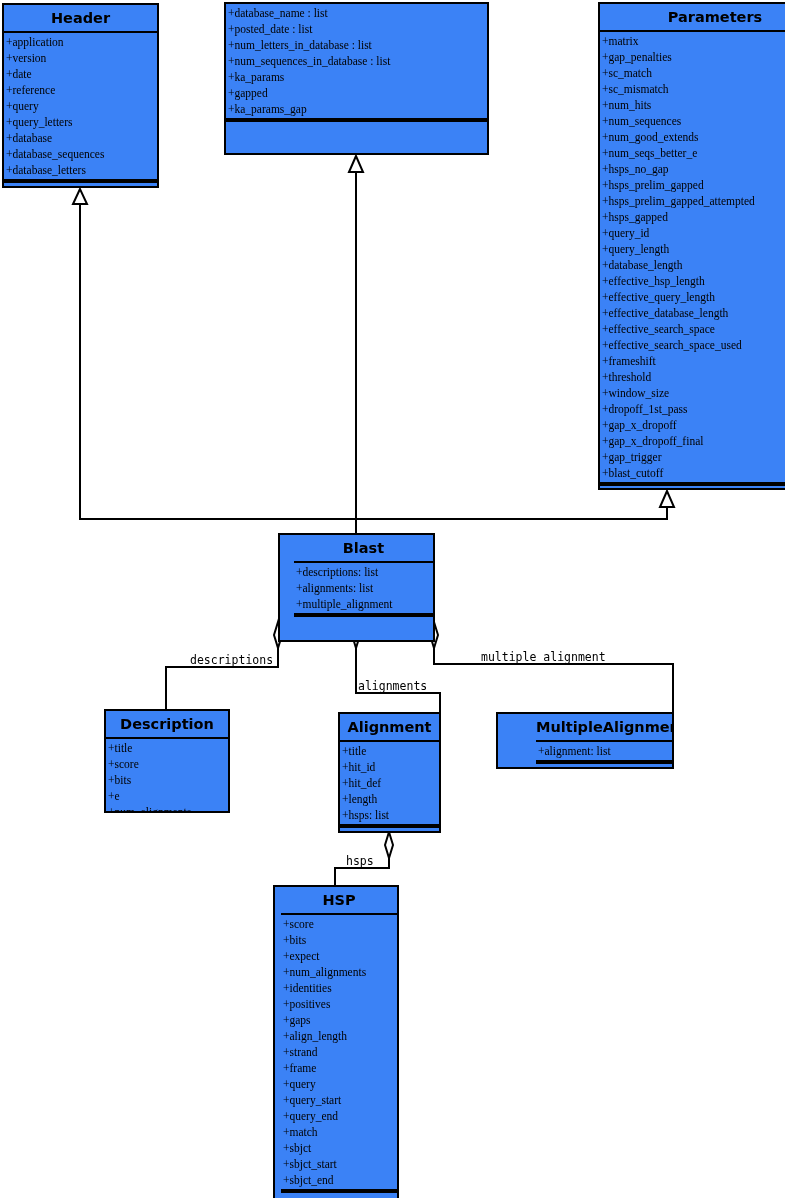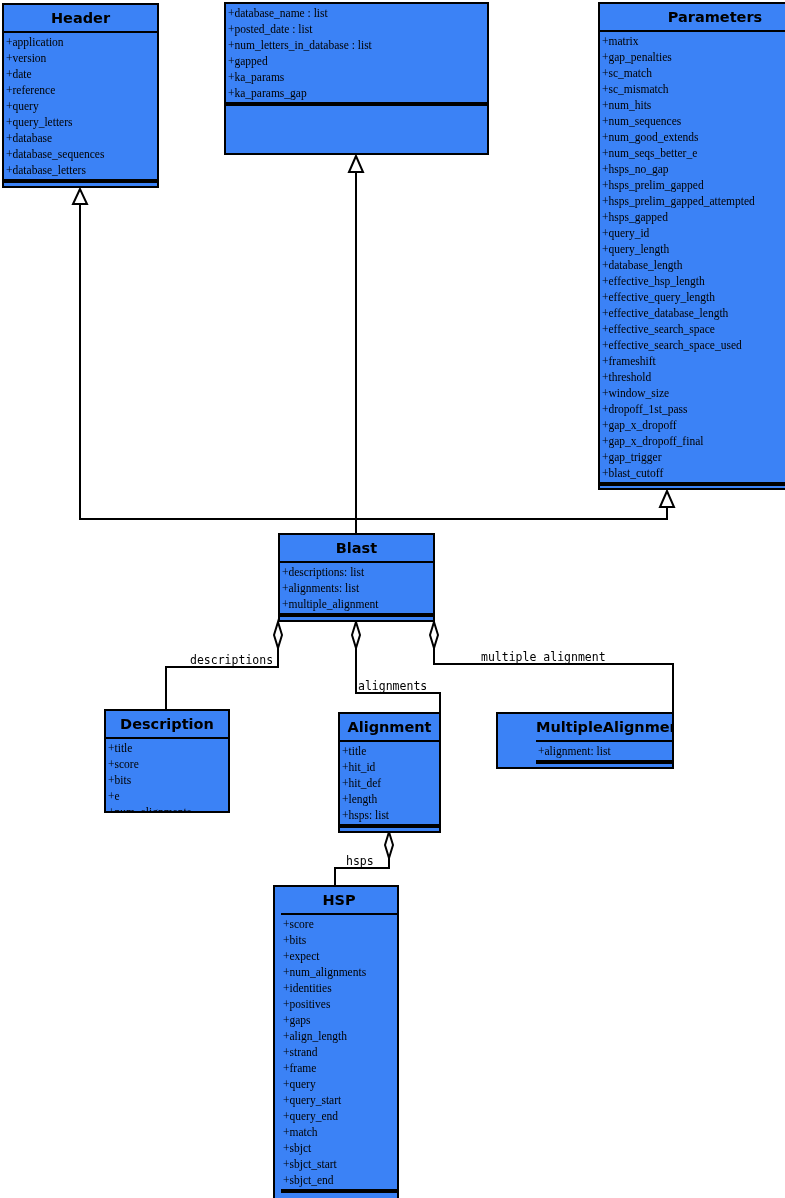--- a/index.html
+++ b/index.html
@@ -96,22 +96,23 @@
     <div>+database_letters</div>
   </div>
   <div class="ops"></div>
 </div>
 
 <div class="cls" style="left:224px; top:2px; width:265px; height:153px;">
   <div class="attrs">
     <div>+database_name : list</div>
     <div>+posted_date : list</div>
     <div>+num_letters_in_database : list</div>
+    <div>+num_sequences_in_database : list</div>
+    <div>+ka_params</div>
     <div>+gapped</div>
-    <div>+ka_params</div>
     <div>+ka_params_gap</div>
   </div>
   <div class="ops"></div>
 </div>
 
 <div class="cls" style="left:551px; top:2px; width:234px; height:488px;margin-left:47px;">
   <div class="title">Parameters</div>
   <div class="attrs">
     <div>+matrix</div>
     <div>+gap_penalties</div>
@@ -138,21 +139,21 @@
     <div>+window_size</div>
     <div>+dropoff_1st_pass</div>
     <div>+gap_x_dropoff</div>
     <div>+gap_x_dropoff_final</div>
     <div>+gap_trigger</div>
     <div>+blast_cutoff</div>
   </div>
   <div class="ops"></div>
 </div>
 
-<div class="cls" style="left:278px; top:533px; width:157px; height:89px;">
+<div class="cls" style="left:278px; top:533px; width:157px; height:109px;padding-left:14px;">
   <div class="title">Blast</div>
   <div class="attrs">
     <div>+descriptions: list</div>
     <div>+alignments: list</div>
     <div>+multiple_alignment</div>
   </div>
   <div class="ops"></div>
 </div>
 
 <div class="cls" style="left:104px; top:709px; width:126px; height:104px;">

